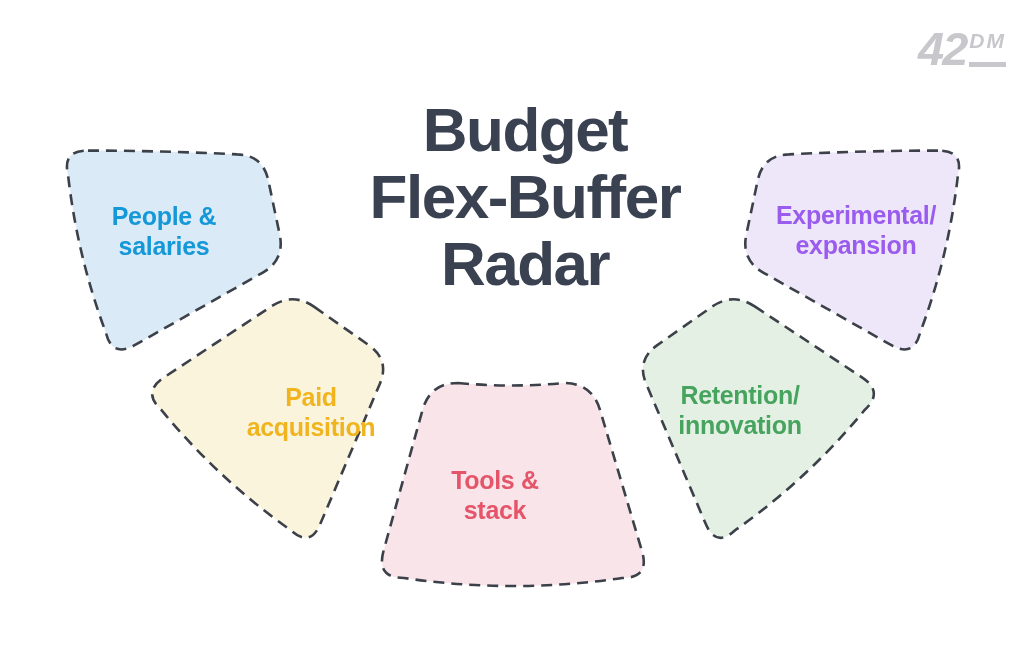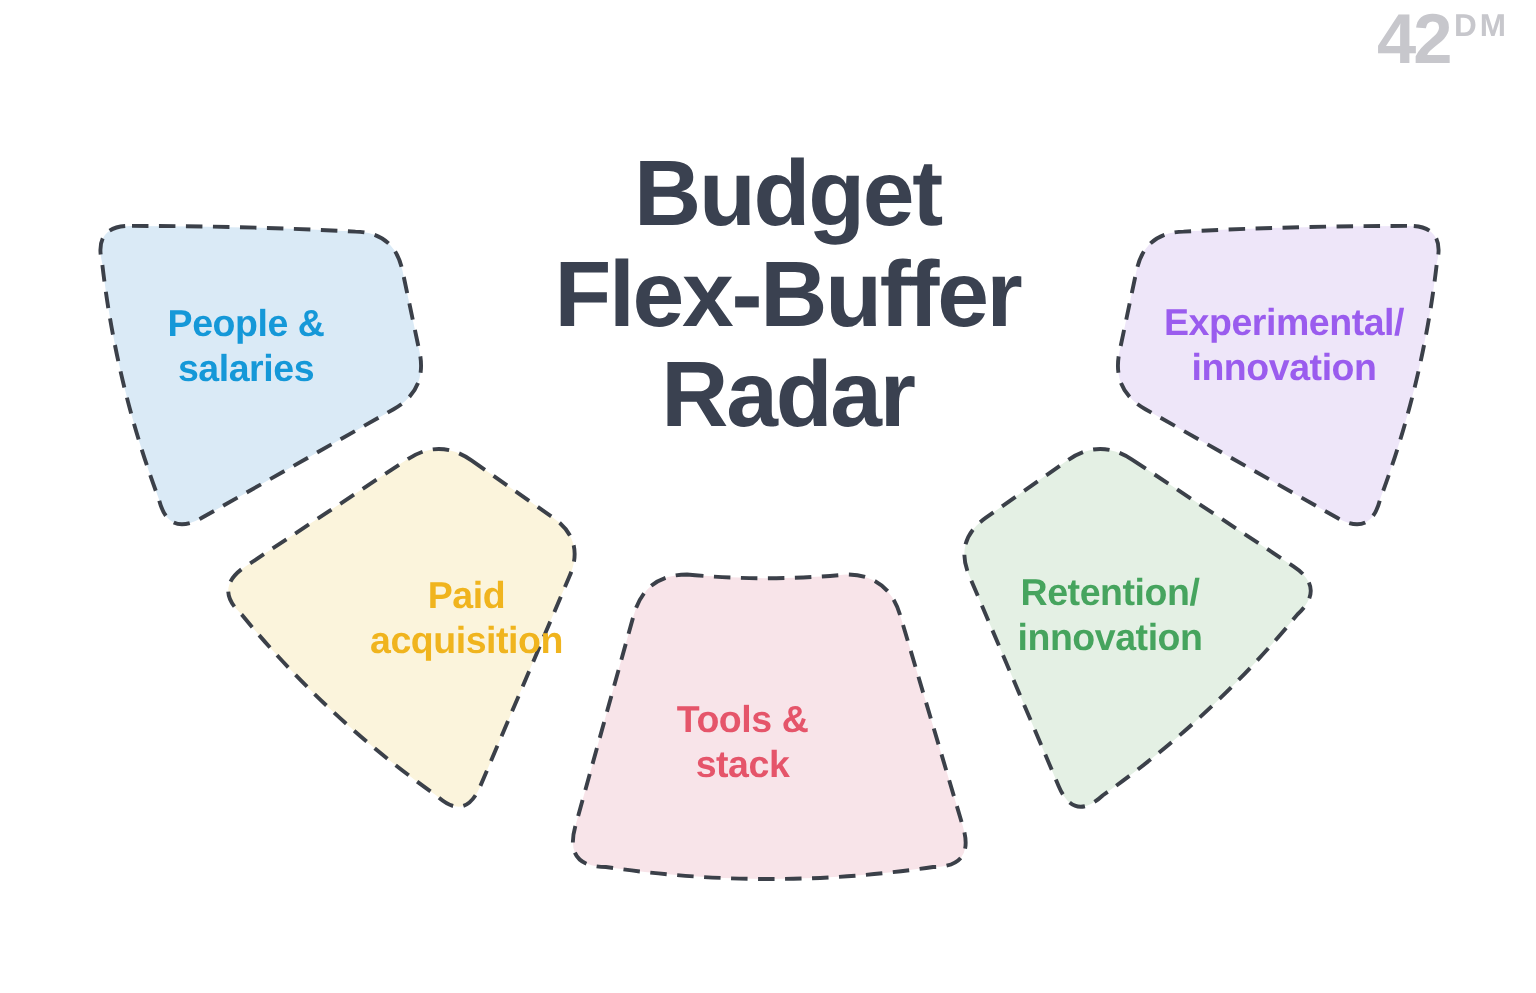--- a/index.html
+++ b/index.html
@@ -54,34 +54,36 @@
     white-space: pre-line;
     pointer-events: none;
   }
   .label-people       { left: 164px; top: 231px; }
   .label-paid         { left: 279px; top: 412px; margin-left: 32px; }
   .label-tools        { left: 495px; top: 495px; }
   .label-retention    { left: 740px; top: 410px; }
   .label-experimental { left: 856px; top: 230px; }
   .logo {
     position: absolute;
-    top: 8px;
+    top: 31px;
     right: 18px;
     display: flex;
     align-items: center;
     height: 36px;
+    font-style: italic;
   }
   .logo-number {
     font-size: 47px;
     line-height: 36px;
     font-weight: 700;
     letter-spacing: -2px;
   }
   .logo-dm {
     display: flex;
+    flex-direction: column;
     justify-content: space-between;
     height: 35px;
     margin-left: 3px;
   }
   .logo-dm-text {
     font-size: 21px;
     line-height: 17px;
     font-weight: 700;
     letter-spacing: 2px;
   }
@@ -113,21 +115,21 @@
   <div class="seg-label label-paid" style="color: rgb(240, 180, 30);">Paid
 acquisition</div>
 
   <div class="seg-label label-tools" style="color: rgb(229, 85, 106);">Tools &amp;
 stack</div>
 
   <div class="seg-label label-retention" style="color: rgb(70, 164, 94);">Retention/
 innovation</div>
 
   <div class="seg-label label-experimental" style="color: rgb(154, 92, 238);">Experimental/
-innovation</div>
+expansion</div>
 
   <div class="logo">
     <span class="logo-number" style="color: rgb(199, 199, 204);">42</span>
     <span class="logo-dm">
       <span class="logo-dm-text" style="color: rgb(199, 199, 204);">DM</span>
       <span class="logo-dm-bar" style="background: rgb(199, 199, 204);"></span>
     </span>
   </div>
 
 </div>

